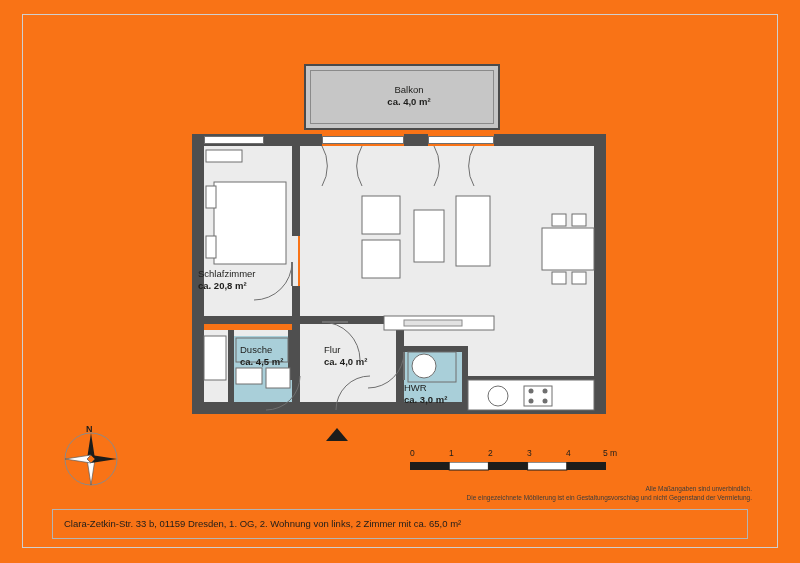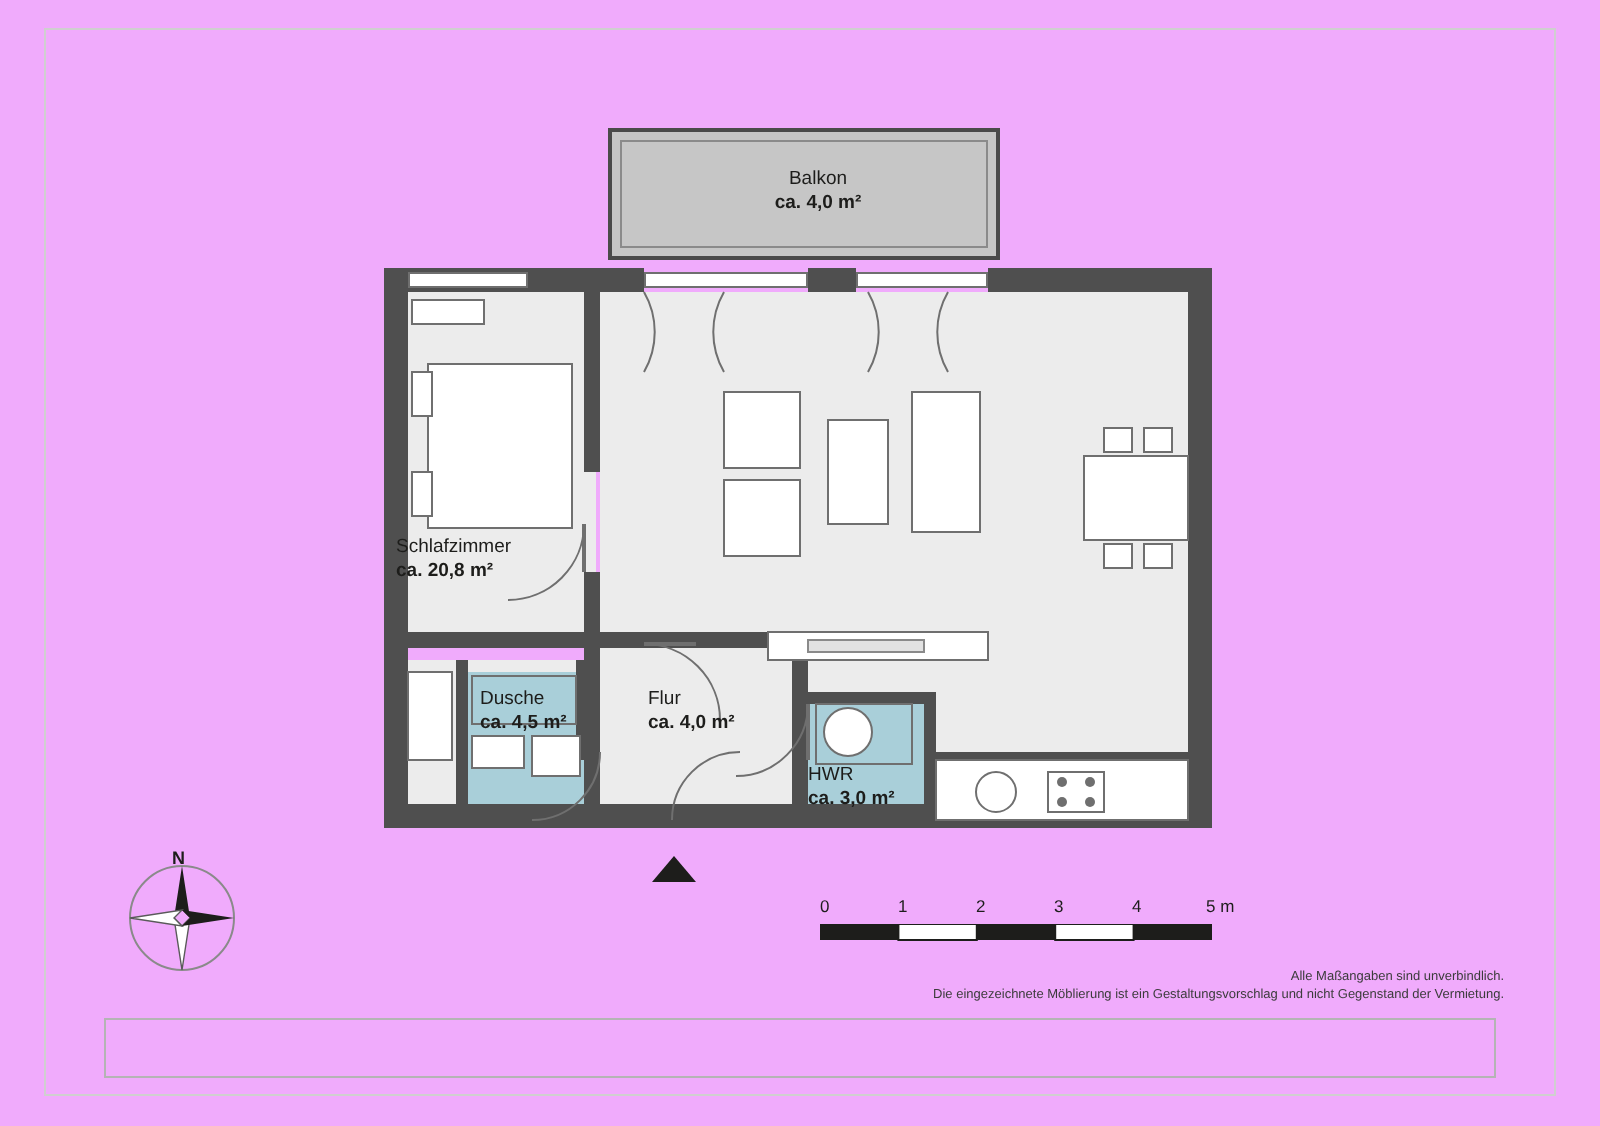--- a/index.html
+++ b/index.html
@@ -1,17 +1,17 @@
 <!DOCTYPE html>
 <html><head>
 <meta charset="utf-8">
 <style>
   html,body{margin:0;padding:0;background:#ffffff;}
   body{width:800px;height:563px;font-family:"Liberation Sans",sans-serif;color:#1d1d1b;overflow:hidden;}
-  #page{position:relative;width:800px;height:563px;background:#f0abfc;}
+  #page{position:relative;width:800px;height:563px;background:#f97316;}
 
   .frame{position:absolute;left:22px;top:14px;width:756px;height:534px;border:1px solid #cfcfcf;box-sizing:border-box;}
 
   
   .plan{position:absolute;left:0;top:0;width:800px;height:563px;}
 
   
   .balcony{position:absolute;left:304px;top:64px;width:196px;height:66px;background:#c6c6c6;border:2px solid #4a4a4a;box-sizing:border-box;}
   .balcony-inner{position:absolute;left:310px;top:70px;width:184px;height:54px;border:1px solid #8a8a8a;box-sizing:border-box;background:#c6c6c6;}
 
@@ -188,14 +188,15 @@
     <rect x="117.6" y="0" width="39.2" height="8" fill="#ffffff" stroke="#1d1d1b" stroke-width="1"></rect>
     <rect x="156.8" y="0" width="39.2" height="8" fill="#1d1d1b"></rect>
   </svg>
 
   <div class="note">
     <div>Alle Maßangaben sind unverbindlich.</div>
     <div>Die eingezeichnete Möblierung ist ein Gestaltungsvorschlag und nicht Gegenstand der Vermietung.</div>
   </div>
 
   <div class="caption-box"></div>
+  <div class="caption-text">Clara-Zetkin-Str. 33 b, 01159 Dresden, 1. OG, 2. Wohnung von links, 2 Zimmer mit ca. 65,0 m²</div>
 
 </div>
 
 </body></html>

